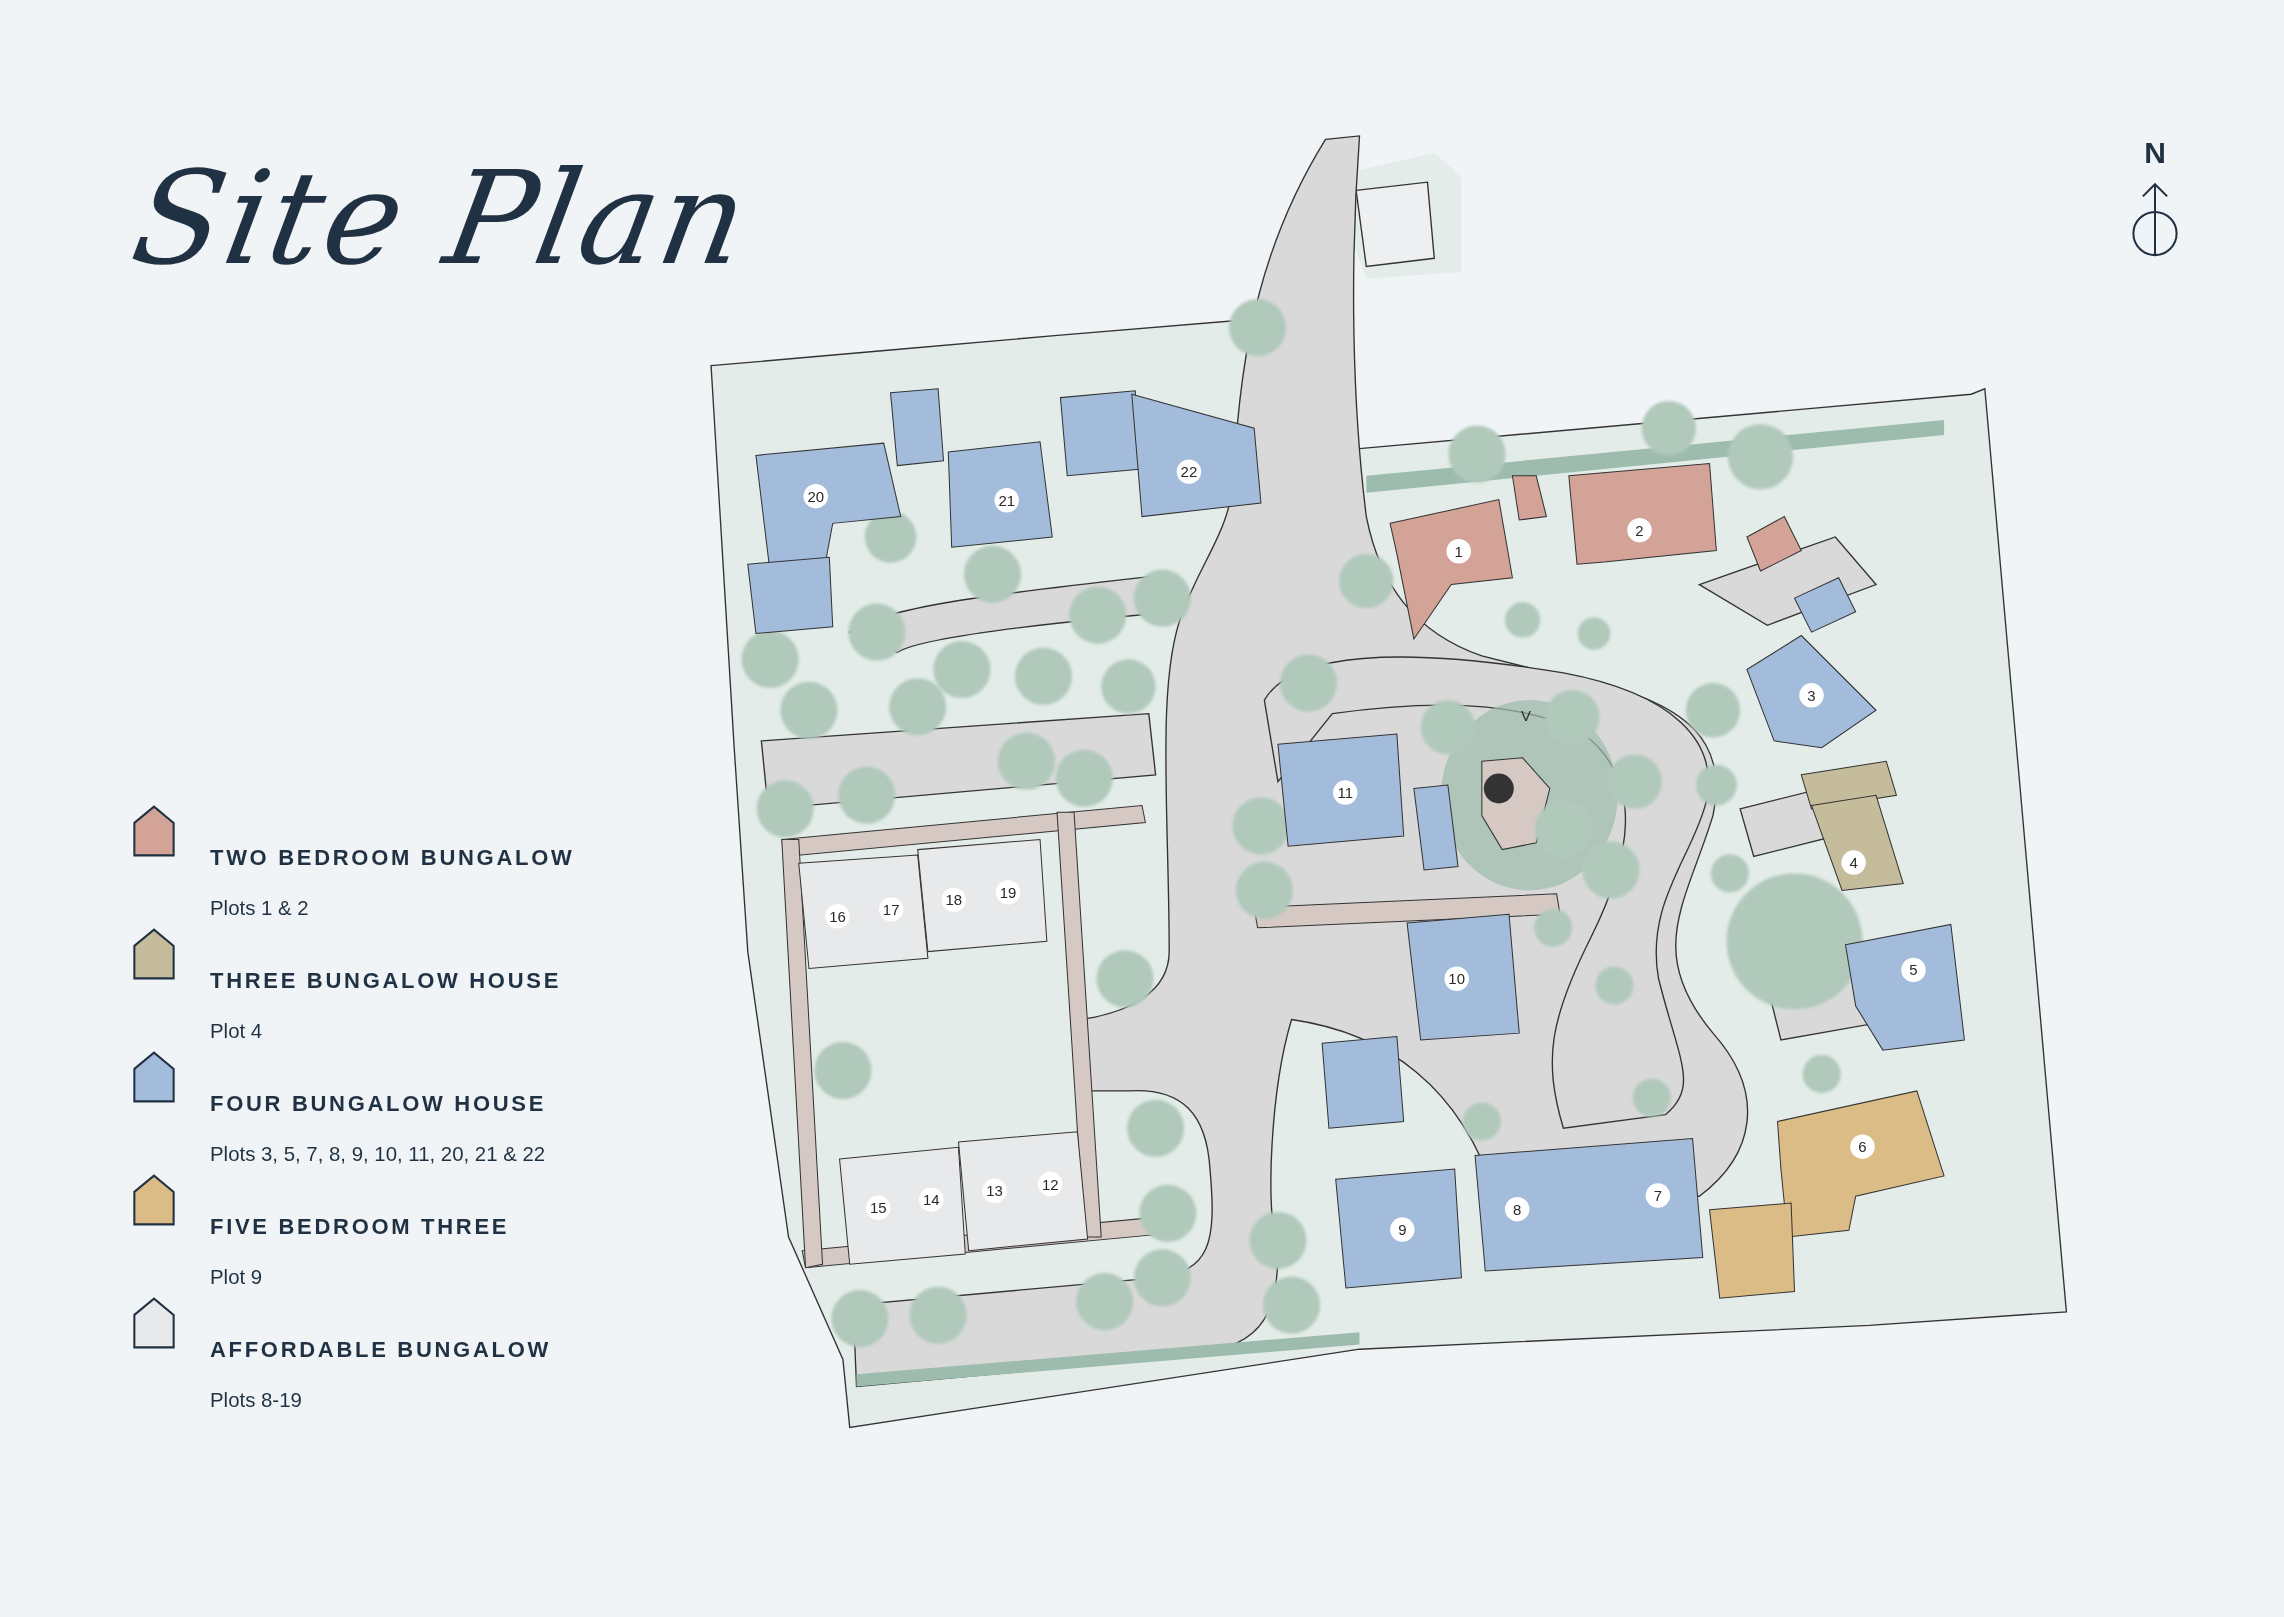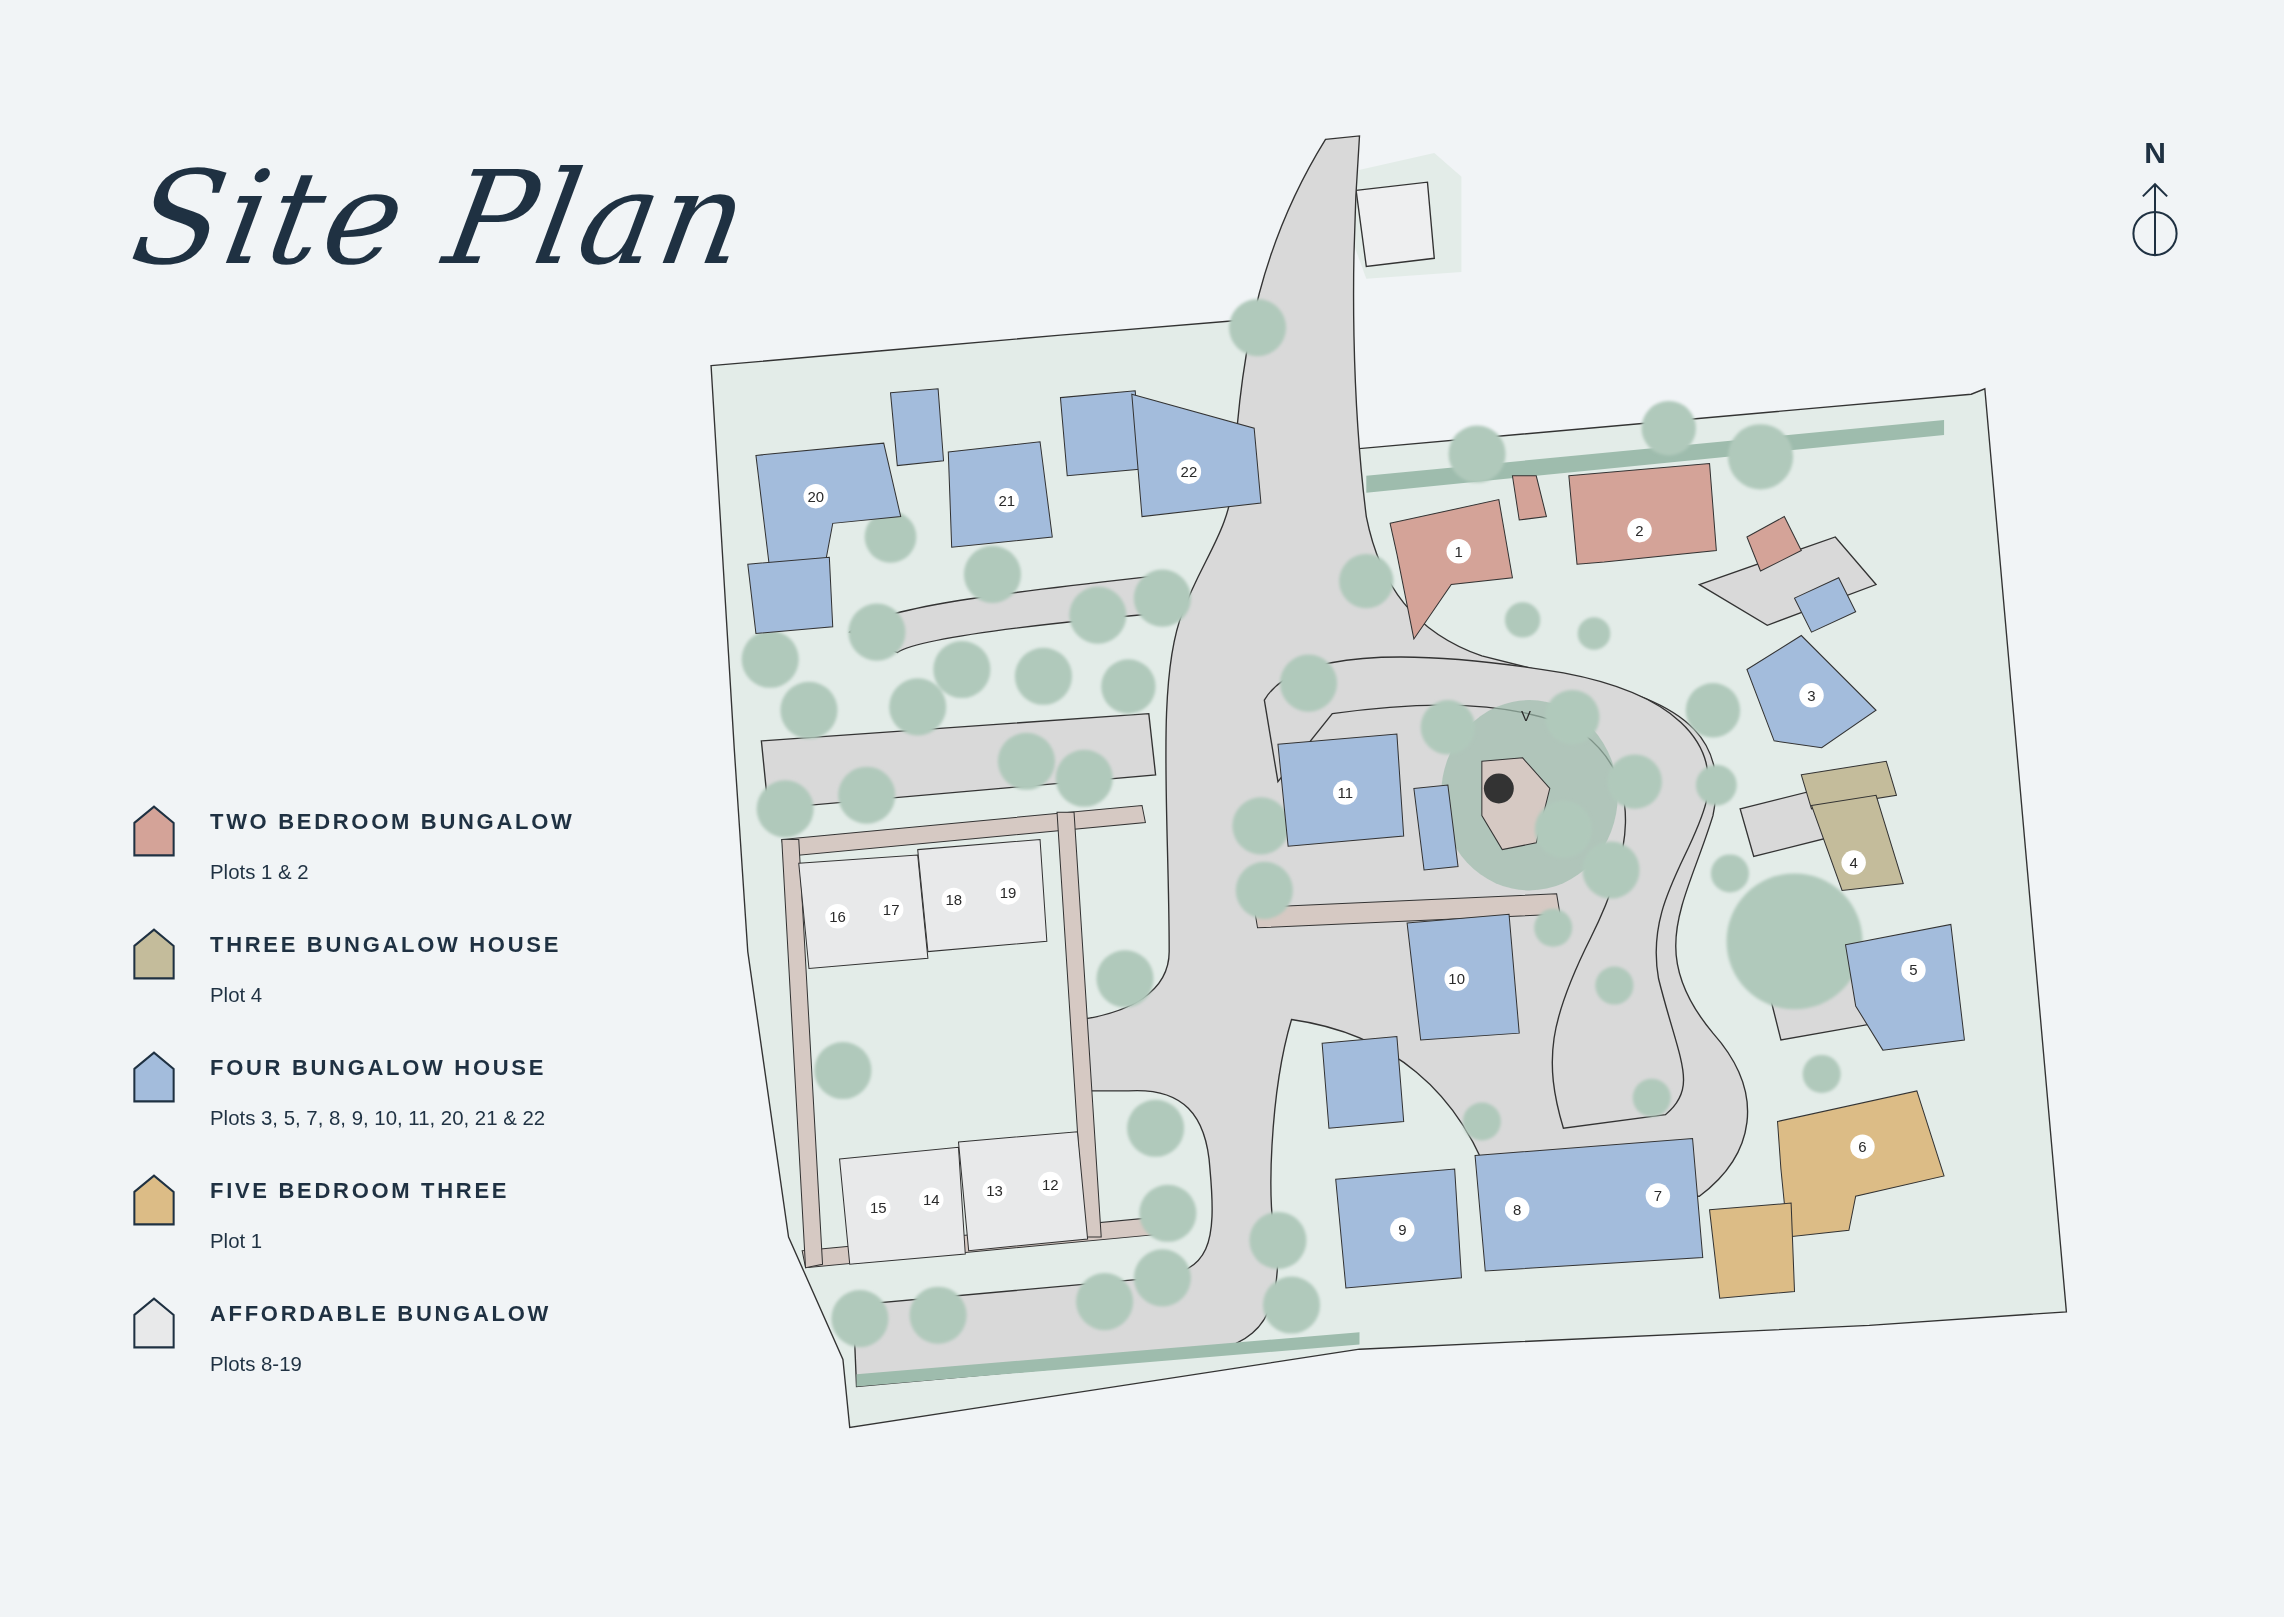--- a/index.html
+++ b/index.html
@@ -12,21 +12,21 @@
     font-style:italic; font-size:129px; font-weight:normal; color:#1f3142; letter-spacing:2.7px;
     transform:skewX(-10deg);
   }
   .north { position:absolute; left:2128px; top:136px; width:54px; height:129px; }
   .north-label { position:absolute; left:0; top:0; width:54px; text-align:center; font-weight:bold; font-size:30px; color:#1f3142; }
   .north svg { position:absolute; left:0; top:41px; }
   .legend { position:absolute; left:133px; top:802px; }
   .legend-item { position:relative; height:123px; }
   .legend-icon { position:absolute; left:0; top:2.7px; width:42px; height:52px; }
   .legend-text { position:absolute; left:77px; top:6.8px; }
-  .legend-title { font-weight:bold; font-size:22px; letter-spacing:2.7px; color:#1f3142; white-space:nowrap; }
+  .legend-title { font-weight:bold; font-size:22px; letter-spacing:2.7px; color:#1f3142; white-space:nowrap;margin-top:36px; }
   .legend-sub { font-size:20.4px; color:#1f3142; margin-top:26px; white-space:nowrap; }
   .map { position:absolute; left:0; top:0; width:2284px; height:1617px; }
   .plot-label { font-family:"Liberation Sans", sans-serif; font-size:22px; fill:#2a2a2a; text-anchor:middle; dominant-baseline:central; }
 </style>
 </head>
 <body>
 
 <svg class="map" viewBox="0 0 3360 2379" xmlns="http://www.w3.org/2000/svg">
   <defs>
     <filter id="soft" x="-20%" y="-20%" width="140%" height="140%">
@@ -303,21 +303,21 @@
       <div class="legend-title">FOUR BUNGALOW HOUSE</div>
       <div class="legend-sub">Plots 3, 5, 7, 8, 9, 10, 11, 20, 21 &amp; 22</div>
     </div>
   </div>
   <div class="legend-item">
     <svg class="legend-icon" viewBox="0 0 62 76">
         <polygon points="2,26 31,2 60,26 60,74 2,74" fill="#dcbc86" stroke="#1f3142" stroke-width="3"></polygon>
       </svg>
     <div class="legend-text">
       <div class="legend-title">FIVE BEDROOM THREE</div>
-      <div class="legend-sub">Plot 1</div>
+      <div class="legend-sub">Plot 9</div>
     </div>
   </div>
   <div class="legend-item">
     <svg class="legend-icon" viewBox="0 0 62 76">
         <polygon points="2,26 31,2 60,26 60,74 2,74" fill="#e8e9ea" stroke="#1f3142" stroke-width="3"></polygon>
       </svg>
     <div class="legend-text">
       <div class="legend-title">AFFORDABLE BUNGALOW</div>
       <div class="legend-sub">Plots 8-19</div>
     </div>

